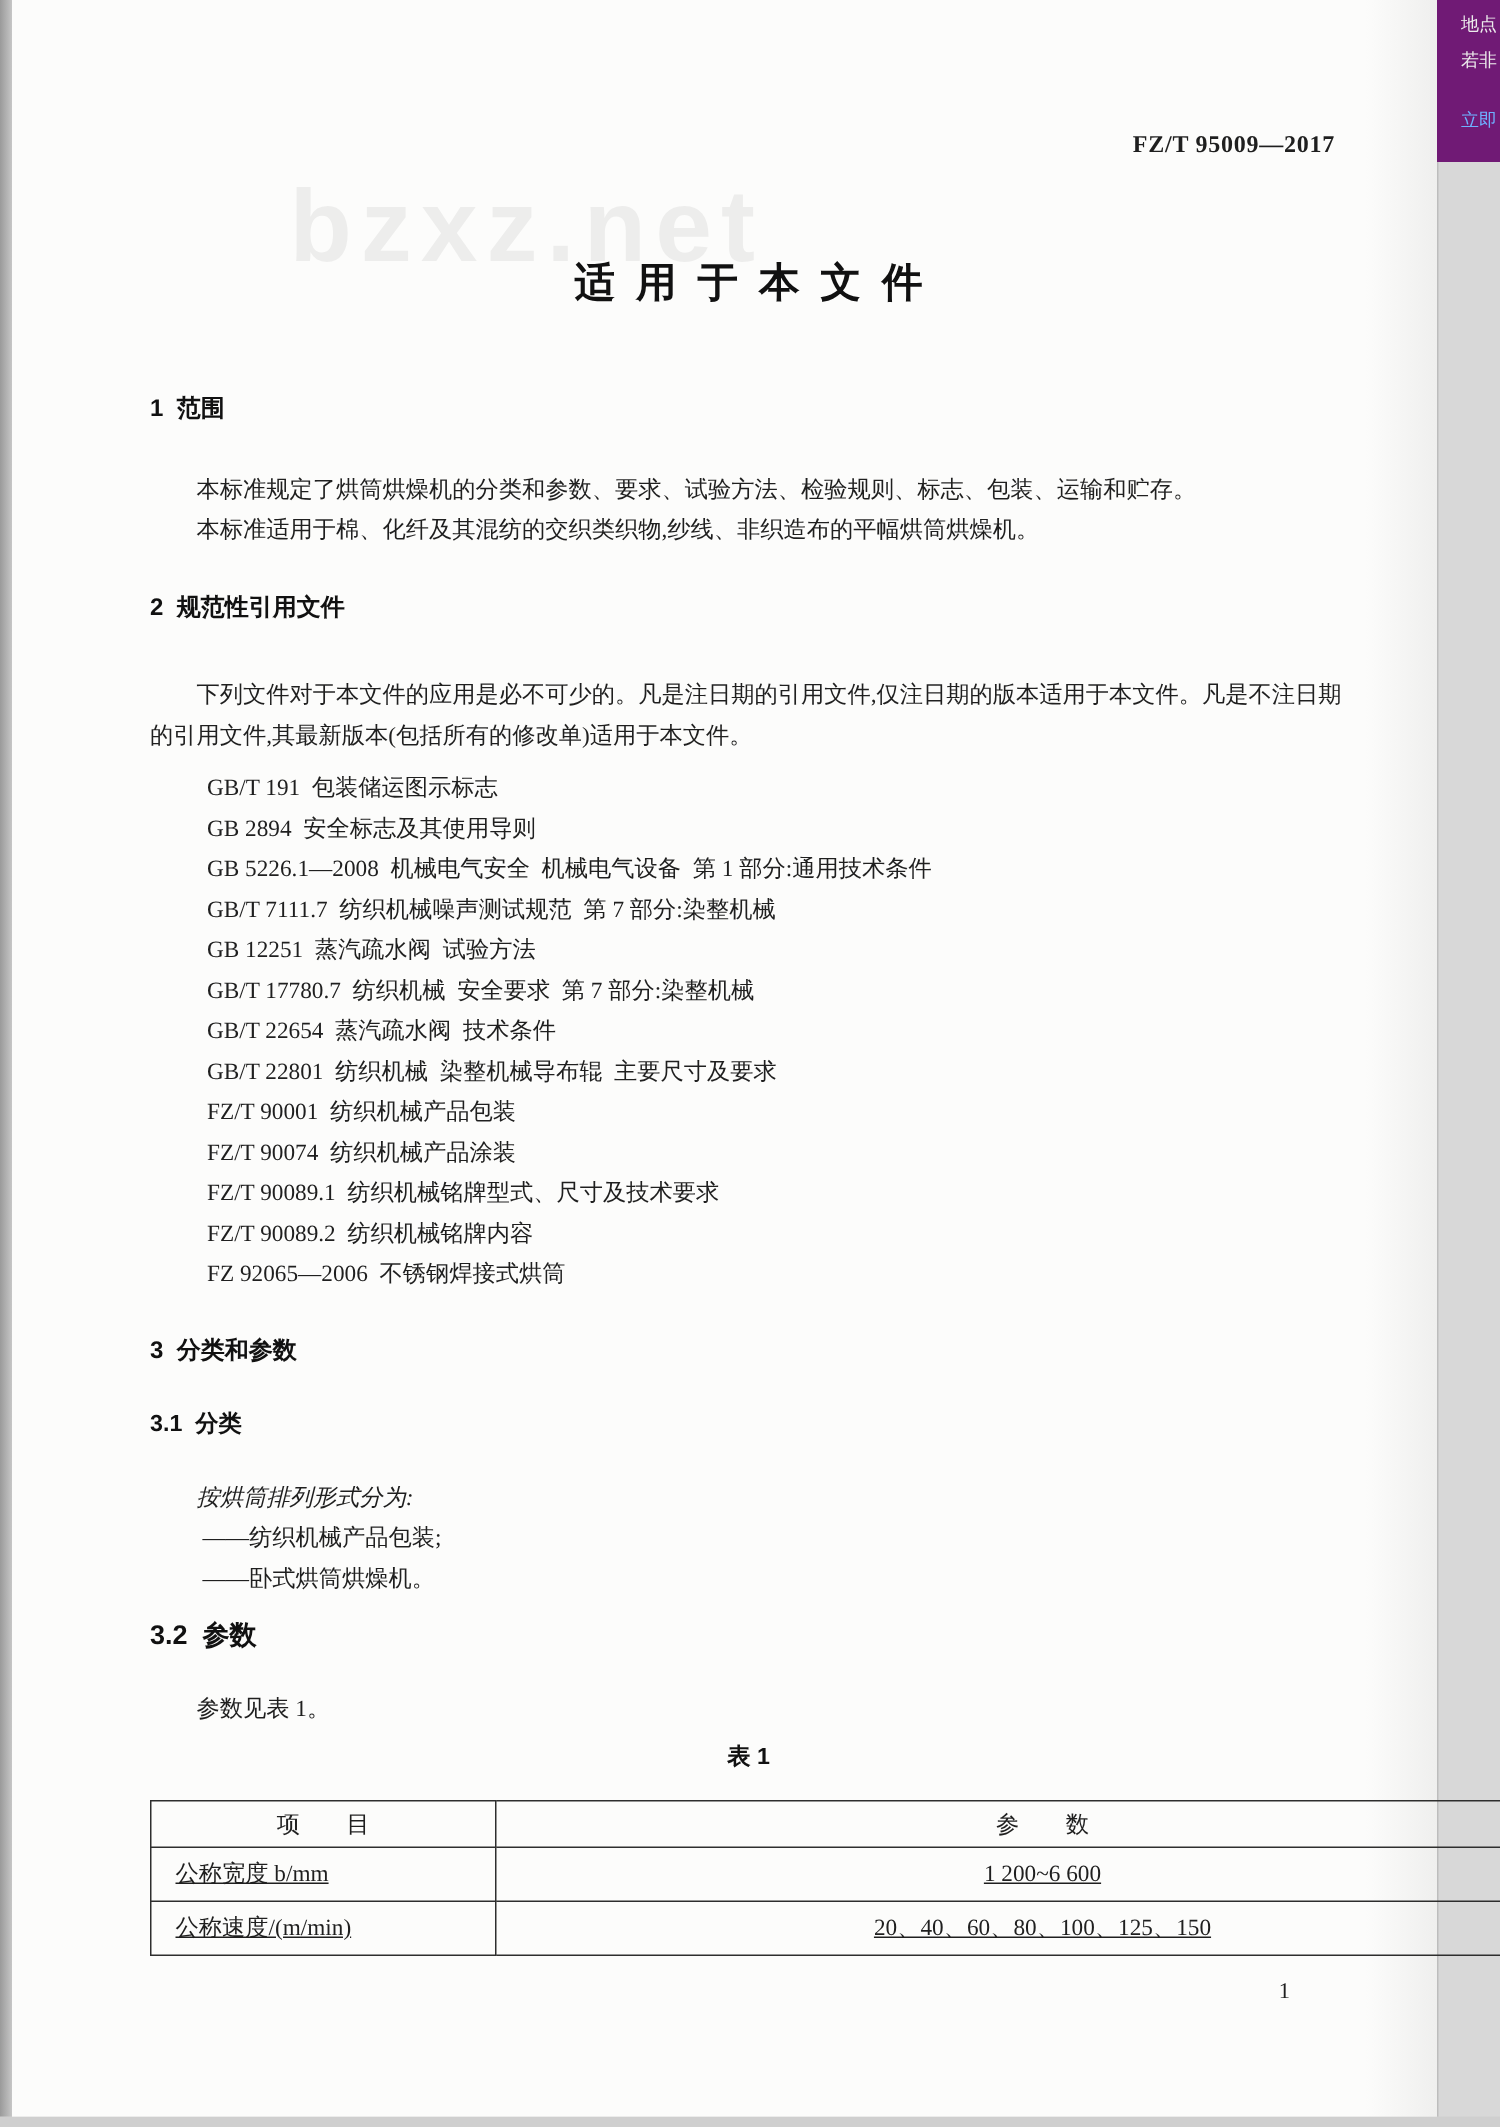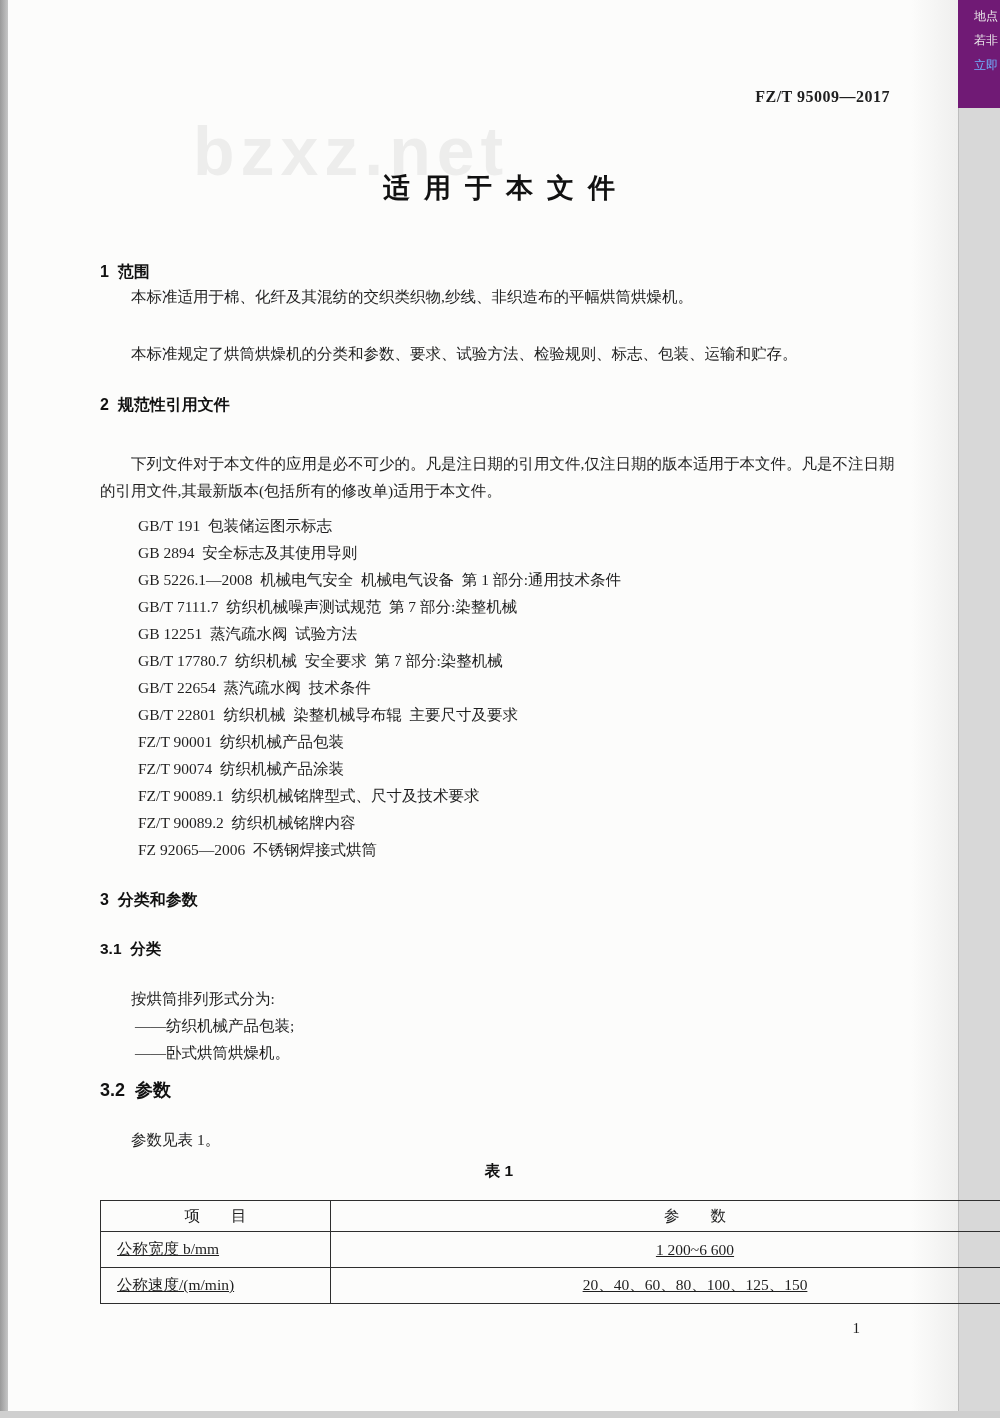--- a/index.html
+++ b/index.html
@@ -28,21 +28,21 @@
 
   
   .overlay-panel {
     position:absolute; right:0; top:0; width:42px; height:108px;
     background:#701a75; color:#ececec; z-index:5;
     font-family:"Liberation Sans", sans-serif;
     font-size:12px; line-height:24px;
     padding:4px 0 0 16px; overflow:hidden; white-space:nowrap;
   }
   .overlay-link {
-    display:inline-block; margin-top:1px;
+    display:inline-block; margin-top:16px;
     color:#6fb1ff; cursor:pointer;
   }
 
   
   .page {
     position:absolute; left:8px; top:0; width:950px; height:1411px;
     background:linear-gradient(to right,#fcfcfb 0%, #fcfcfb 95%, #efefee 100%);
   }
   .content {
     position:relative; height:100%;
@@ -82,21 +82,21 @@
   .h1-class   { margin-top:27px; }
   .h2-class   { margin-top:28px; font-size:15.5px; }
   .h2-params  { margin-top:12px; font-size:18px; }
 
   .para {
     margin-top:0; text-indent:2em; line-height:27px;
     white-space:pre-wrap;
   }
   .para.first { margin-top:30px; }
   .para.refs-intro { margin-top:34px; }
-  .para.sub-intro { margin-top:25px; }
+  .para.sub-intro { margin-top:25px;font-style:italic; }
   .para.tbl-intro { margin-top:24px; }
 
   .ref-list { margin-top:8px; }
   .ref-item {
     margin-left:38px; line-height:27px; white-space:pre-wrap;
   }
 
   .dash-item { margin-left:35px; line-height:27px; white-space:pre-wrap; }
 
   .tbl-caption {
@@ -147,22 +147,22 @@
   <div class="page">
     <div class="watermark">bzxz.net</div>
 
     <div class="content">
 
       <div class="std-number">FZ/T 95009—2017</div>
 
       <h1 class="doc-title">适用于本文件</h1>
 
       <div class="h-sec h1-scope">1  范围</div>
+      <p class="para first">本标准规定了烘筒烘燥机的分类和参数、要求、试验方法、检验规则、标志、包装、运输和贮存。</p>
       <p class="para">本标准适用于棉、化纤及其混纺的交织类织物,纱线、非织造布的平幅烘筒烘燥机。</p>
-      <p class="para first">本标准规定了烘筒烘燥机的分类和参数、要求、试验方法、检验规则、标志、包装、运输和贮存。</p>
 
       <div class="h-sec h1-refs">2  规范性引用文件</div>
       <p class="para refs-intro">下列文件对于本文件的应用是必不可少的。凡是注日期的引用文件,仅注日期的版本适用于本文件。凡是不注日期的引用文件,其最新版本(包括所有的修改单)适用于本文件。</p>
 
       <div class="ref-list">
         <div class="ref-item">GB/T 191  包装储运图示标志</div>
         <div class="ref-item">GB 2894  安全标志及其使用导则</div>
         <div class="ref-item">GB 5226.1—2008  机械电气安全  机械电气设备  第 1 部分:通用技术条件</div>
         <div class="ref-item">GB/T 7111.7  纺织机械噪声测试规范  第 7 部分:染整机械</div>
         <div class="ref-item">GB 12251  蒸汽疏水阀  试验方法</div>

